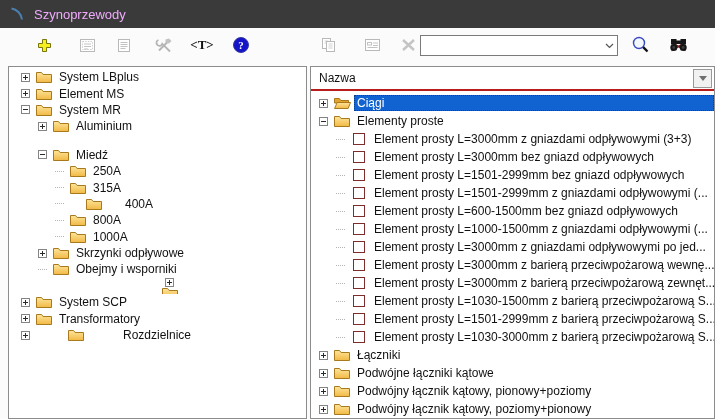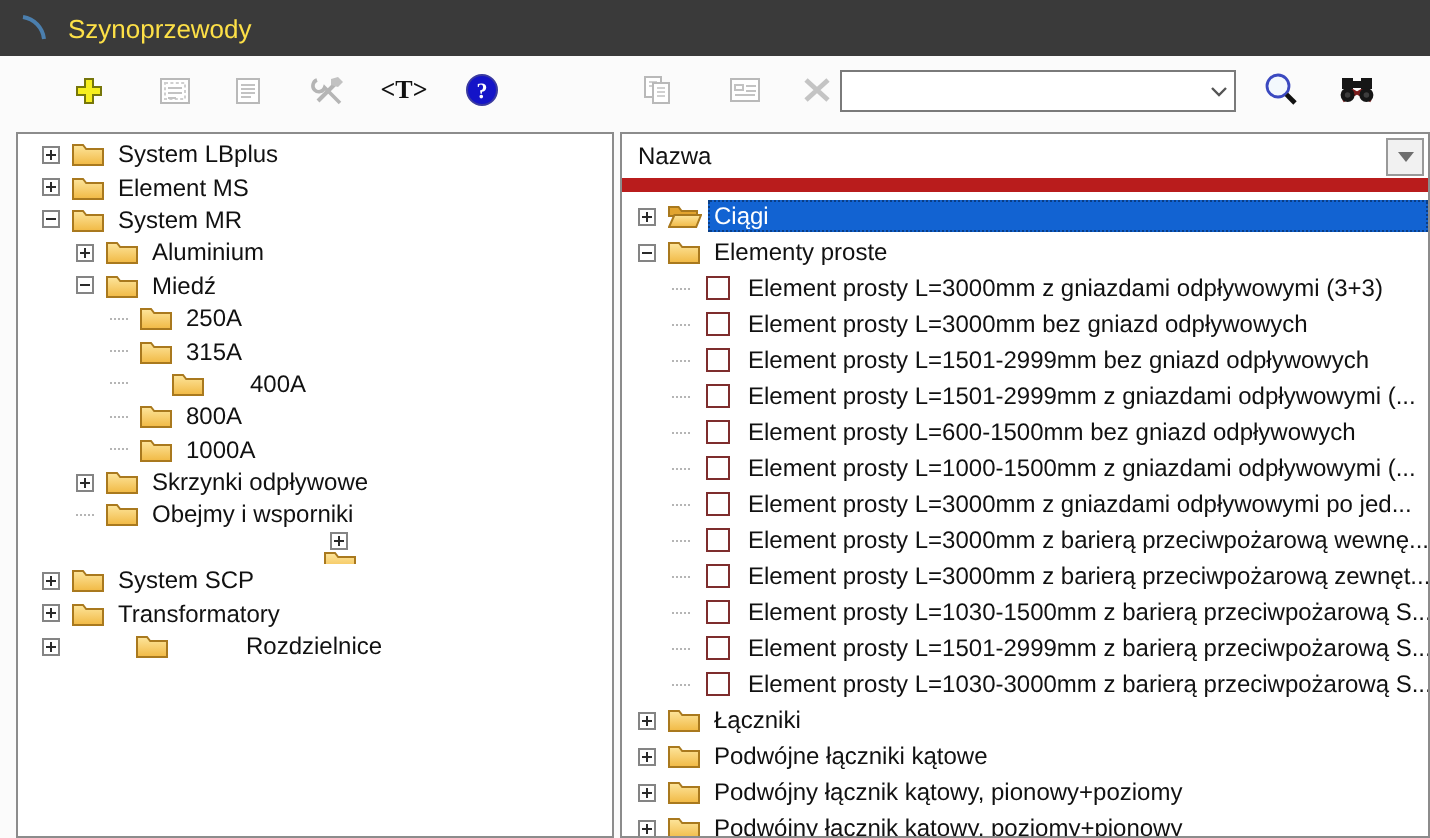--- a/index.html
+++ b/index.html
@@ -1,38 +1,38 @@
 <!DOCTYPE html>
 <html><head>
 <meta charset="utf-8">
 <style>
   html,body{margin:0;padding:0;overflow:hidden;}
   body{width:715px;height:419px;position:relative;background:#fbfbfb;
        font-family:"Liberation Sans",sans-serif;-webkit-font-smoothing:antialiased;}
   .titlebar{position:absolute;left:0;top:0;width:715px;height:28px;background:#3a3a3a;
             display:flex;align-items:center;gap:9px;padding-left:7px;box-sizing:border-box;}
-  .titlebar .title{color:#fde047;font-size:13px;}
+  .titlebar .title{color:#f0abfc;font-size:13px;}
   .app-ico{display:flex;align-items:center;}
   .toolbar{position:absolute;left:0;top:28px;width:715px;height:38px;background:#fbfbfb;}
   .tb{position:absolute;top:5px;width:24px;height:24px;display:flex;align-items:center;
       justify-content:center;}
   .tb.disabled{opacity:1;}
   .ticon{font-family:"Liberation Serif",serif;font-weight:bold;font-size:13px;color:#111;}
   .combo{position:absolute;left:420px;top:7px;width:198px;height:21px;background:#fff;
          border:1px solid #7a7a7a;display:flex;align-items:center;box-sizing:border-box;}
   .combo input{flex:1;border:none;outline:none;height:17px;font-size:12px;padding:0 4px;
                font-family:"Liberation Sans",sans-serif;background:transparent;}
   .combo .chev{width:16px;display:flex;justify-content:center;align-items:center;cursor:default;}
 
   .panel{position:absolute;top:66px;bottom:0;background:#fff;border:1px solid #8c8c8c;
          box-sizing:border-box;overflow:hidden;}
   .panel.left{left:8px;width:299px;padding-top:2px;}
   .panel.right{left:310px;width:405px;}
 
-  .name-header{height:22px;border-bottom:7px solid #b91c1c;display:flex;align-items:center;
+  .name-header{height:22px;border-bottom:2px solid #b91c1c;display:flex;align-items:center;
                padding-left:8px;font-size:12px;color:#111;position:relative;background:#fff;}
   .name-header .dd{position:absolute;right:2px;top:2px;width:17px;height:17px;background:#f1f1f1;
                    border:1px solid #999;display:flex;align-items:center;justify-content:center;}
   .tri{width:0;height:0;border-left:4px solid transparent;border-right:4px solid transparent;
        border-top:5px solid #6e6e6e;display:block;}
   #rightTree{padding-top:3px;}
 
   .trow{display:flex;align-items:center;white-space:nowrap;overflow:hidden;font-size:12px;color:#111;}
   .left .trow{height:16.4px;}
   .right .trow{height:18px;}
@@ -181,21 +181,21 @@
     </div>
     <div class="trow" style="padding-left: 29px;">
       <span class="exp plus"></span>
       <span class="icon">
         <svg width="16" height="12" viewBox="0 0 16 12">
           <path d="M0.5 1.5h5l1.6 2h8.4v8h-15z" fill="url(#gf)" stroke="#a9791e"></path>
         </svg>
       </span>
       <span class="lbl">Aluminium</span>
     </div>
-    <div class="trow" style="padding-left: 29px;">
+    <div class="trow" style="padding-left: 29px; margin-top: 12px;">
       <span class="exp minus"></span>
       <span class="icon">
         <svg width="16" height="12" viewBox="0 0 16 12">
           <path d="M0.5 1.5h5l1.6 2h8.4v8h-15z" fill="url(#gf)" stroke="#a9791e"></path>
         </svg>
       </span>
       <span class="lbl">Miedź</span>
     </div>
     <div class="trow" style="padding-left: 46px;">
       <span class="spacer"></span>

